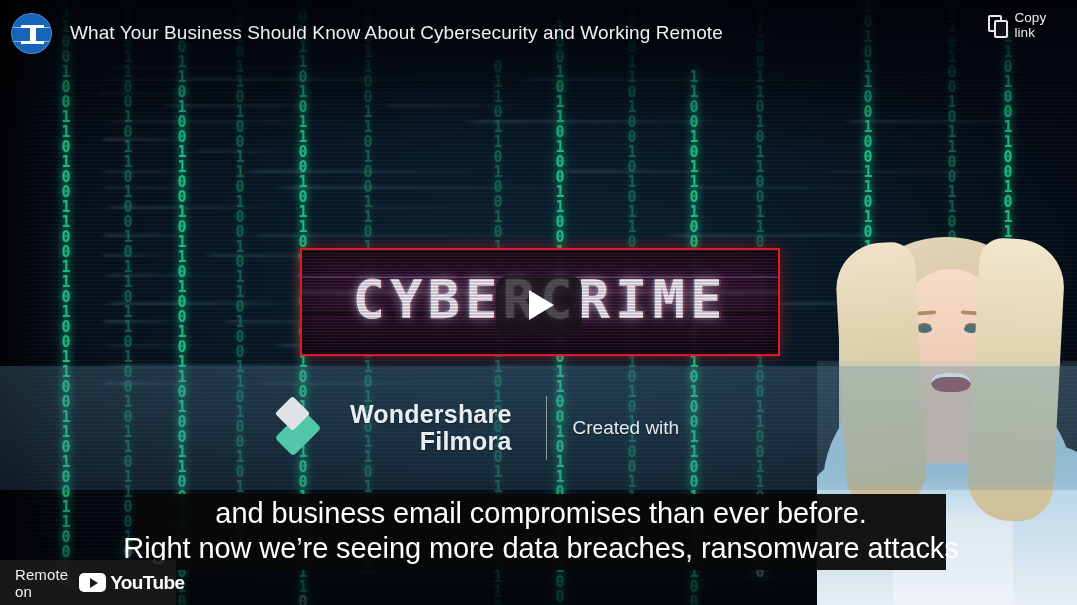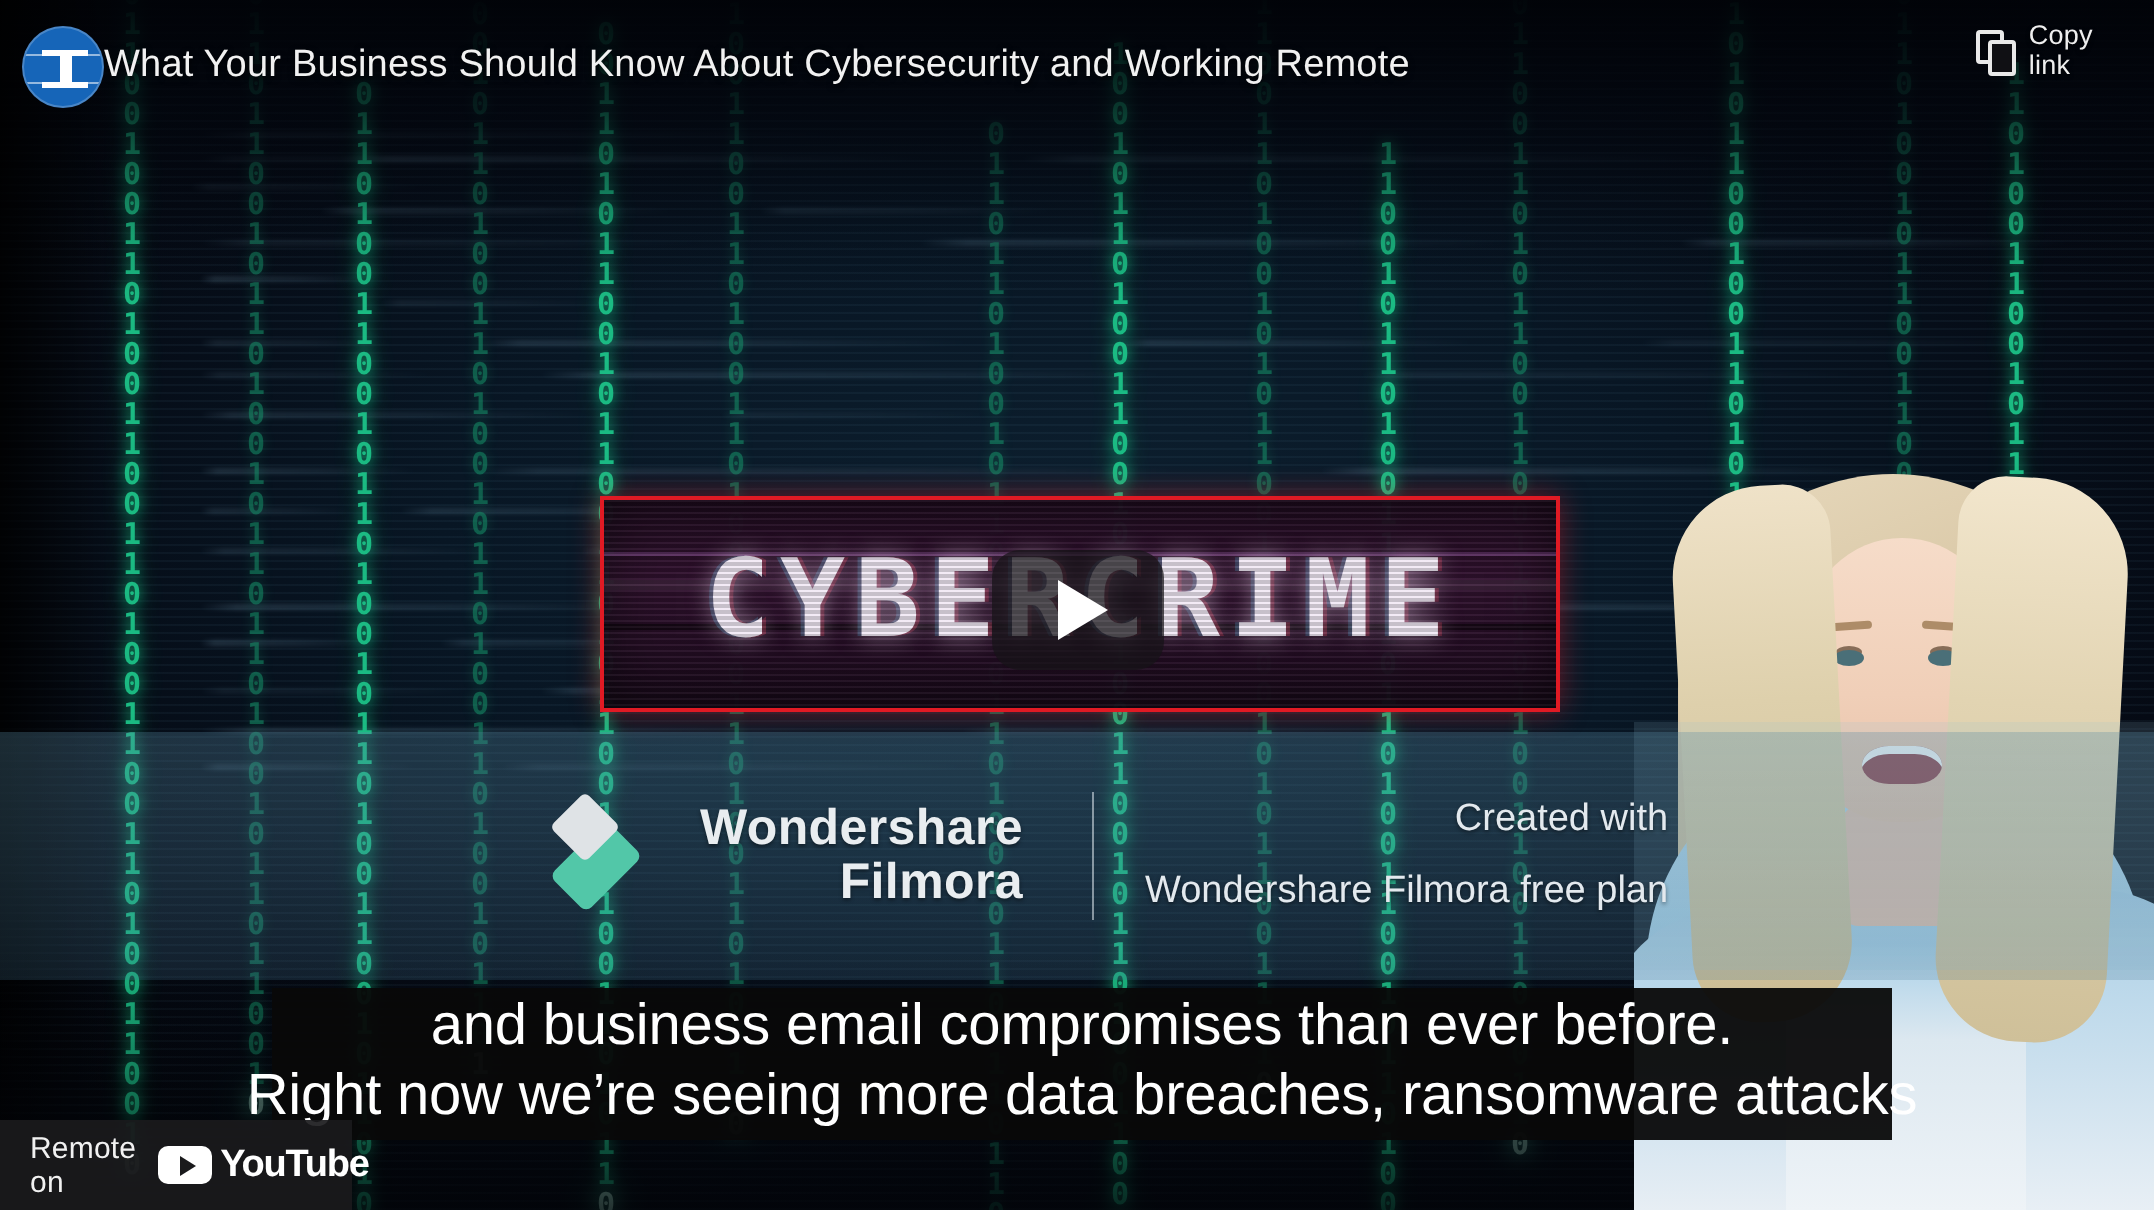--- a/index.html
+++ b/index.html
@@ -347,20 +347,21 @@
   .channel-avatar .bar.bot   { left: 9px;  top: 27px;  width: 23px; height: 3.2px; }
   .channel-avatar .bar.stem  { left: 17.5px; top: 11px; width: 6px; height: 19px; }
   .channel-avatar .rule {
     position: absolute; left: 0; width: 41px; height: 1.2px;
     background: rgba(255,255,255,0.55);
   }
   .channel-avatar .rule.r1 { top: 13.5px; }
   .channel-avatar .rule.r2 { top: 27.5px; }
 
   .video-title {
+    margin-left: 18px;
     color: #f1f1f1;
     font-size: 19px;
     font-weight: 400;
     line-height: 24px;
     letter-spacing: 0.1px;
     text-shadow: 0 1px 3px rgba(0,0,0,0.85);
     cursor: pointer;
     white-space: nowrap;
   }
 
@@ -1080,21 +1081,20 @@
     <div class="wm-inner">
       <div class="wm-diamonds">
         <span class="d d2"></span>
         <span class="d d1"></span>
       </div>
       <div class="wm-brand">Wondershare
 Filmora</div>
       <div class="wm-divider"></div>
       <div>
         <div class="wm-created">Created with</div>
-        <div class="wm-created">Wondershare Filmora free plan</div>
       </div>
     </div>
 
     <div class="caption">
       <span>and business email compromises than ever before.</span>
       <span>Right now we’re seeing more data breaches, ransomware attacks</span>
     </div>
 
     <div class="play-btn">
       <div class="play-tri"></div>

